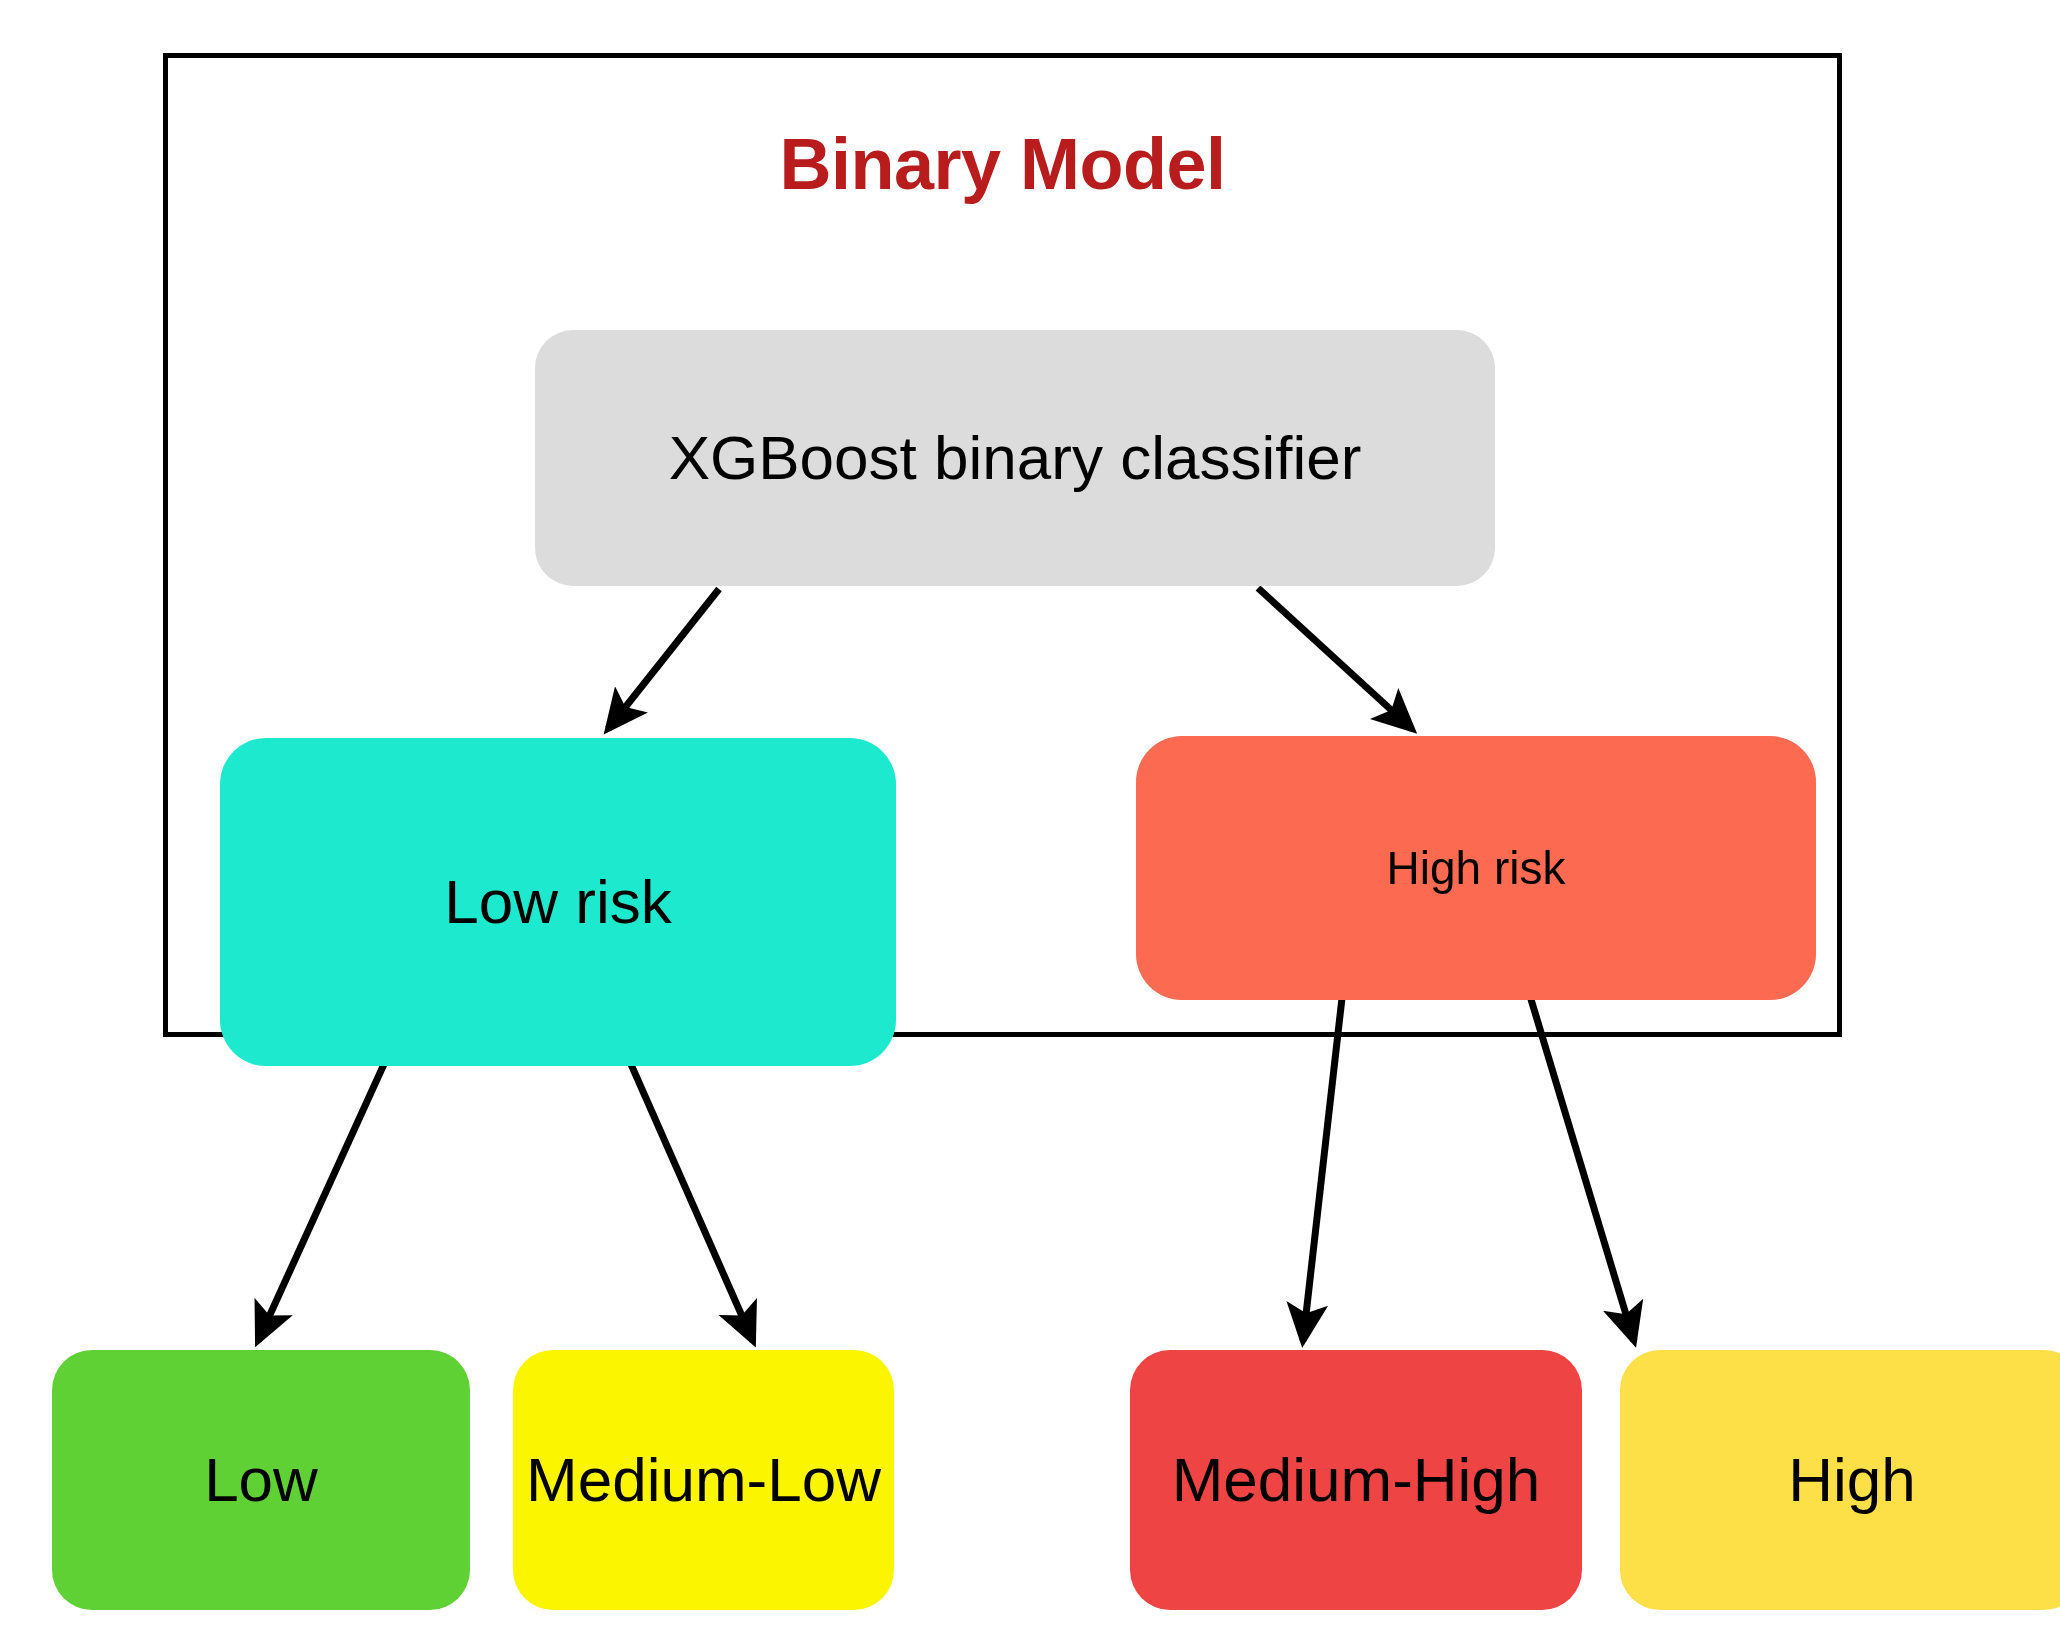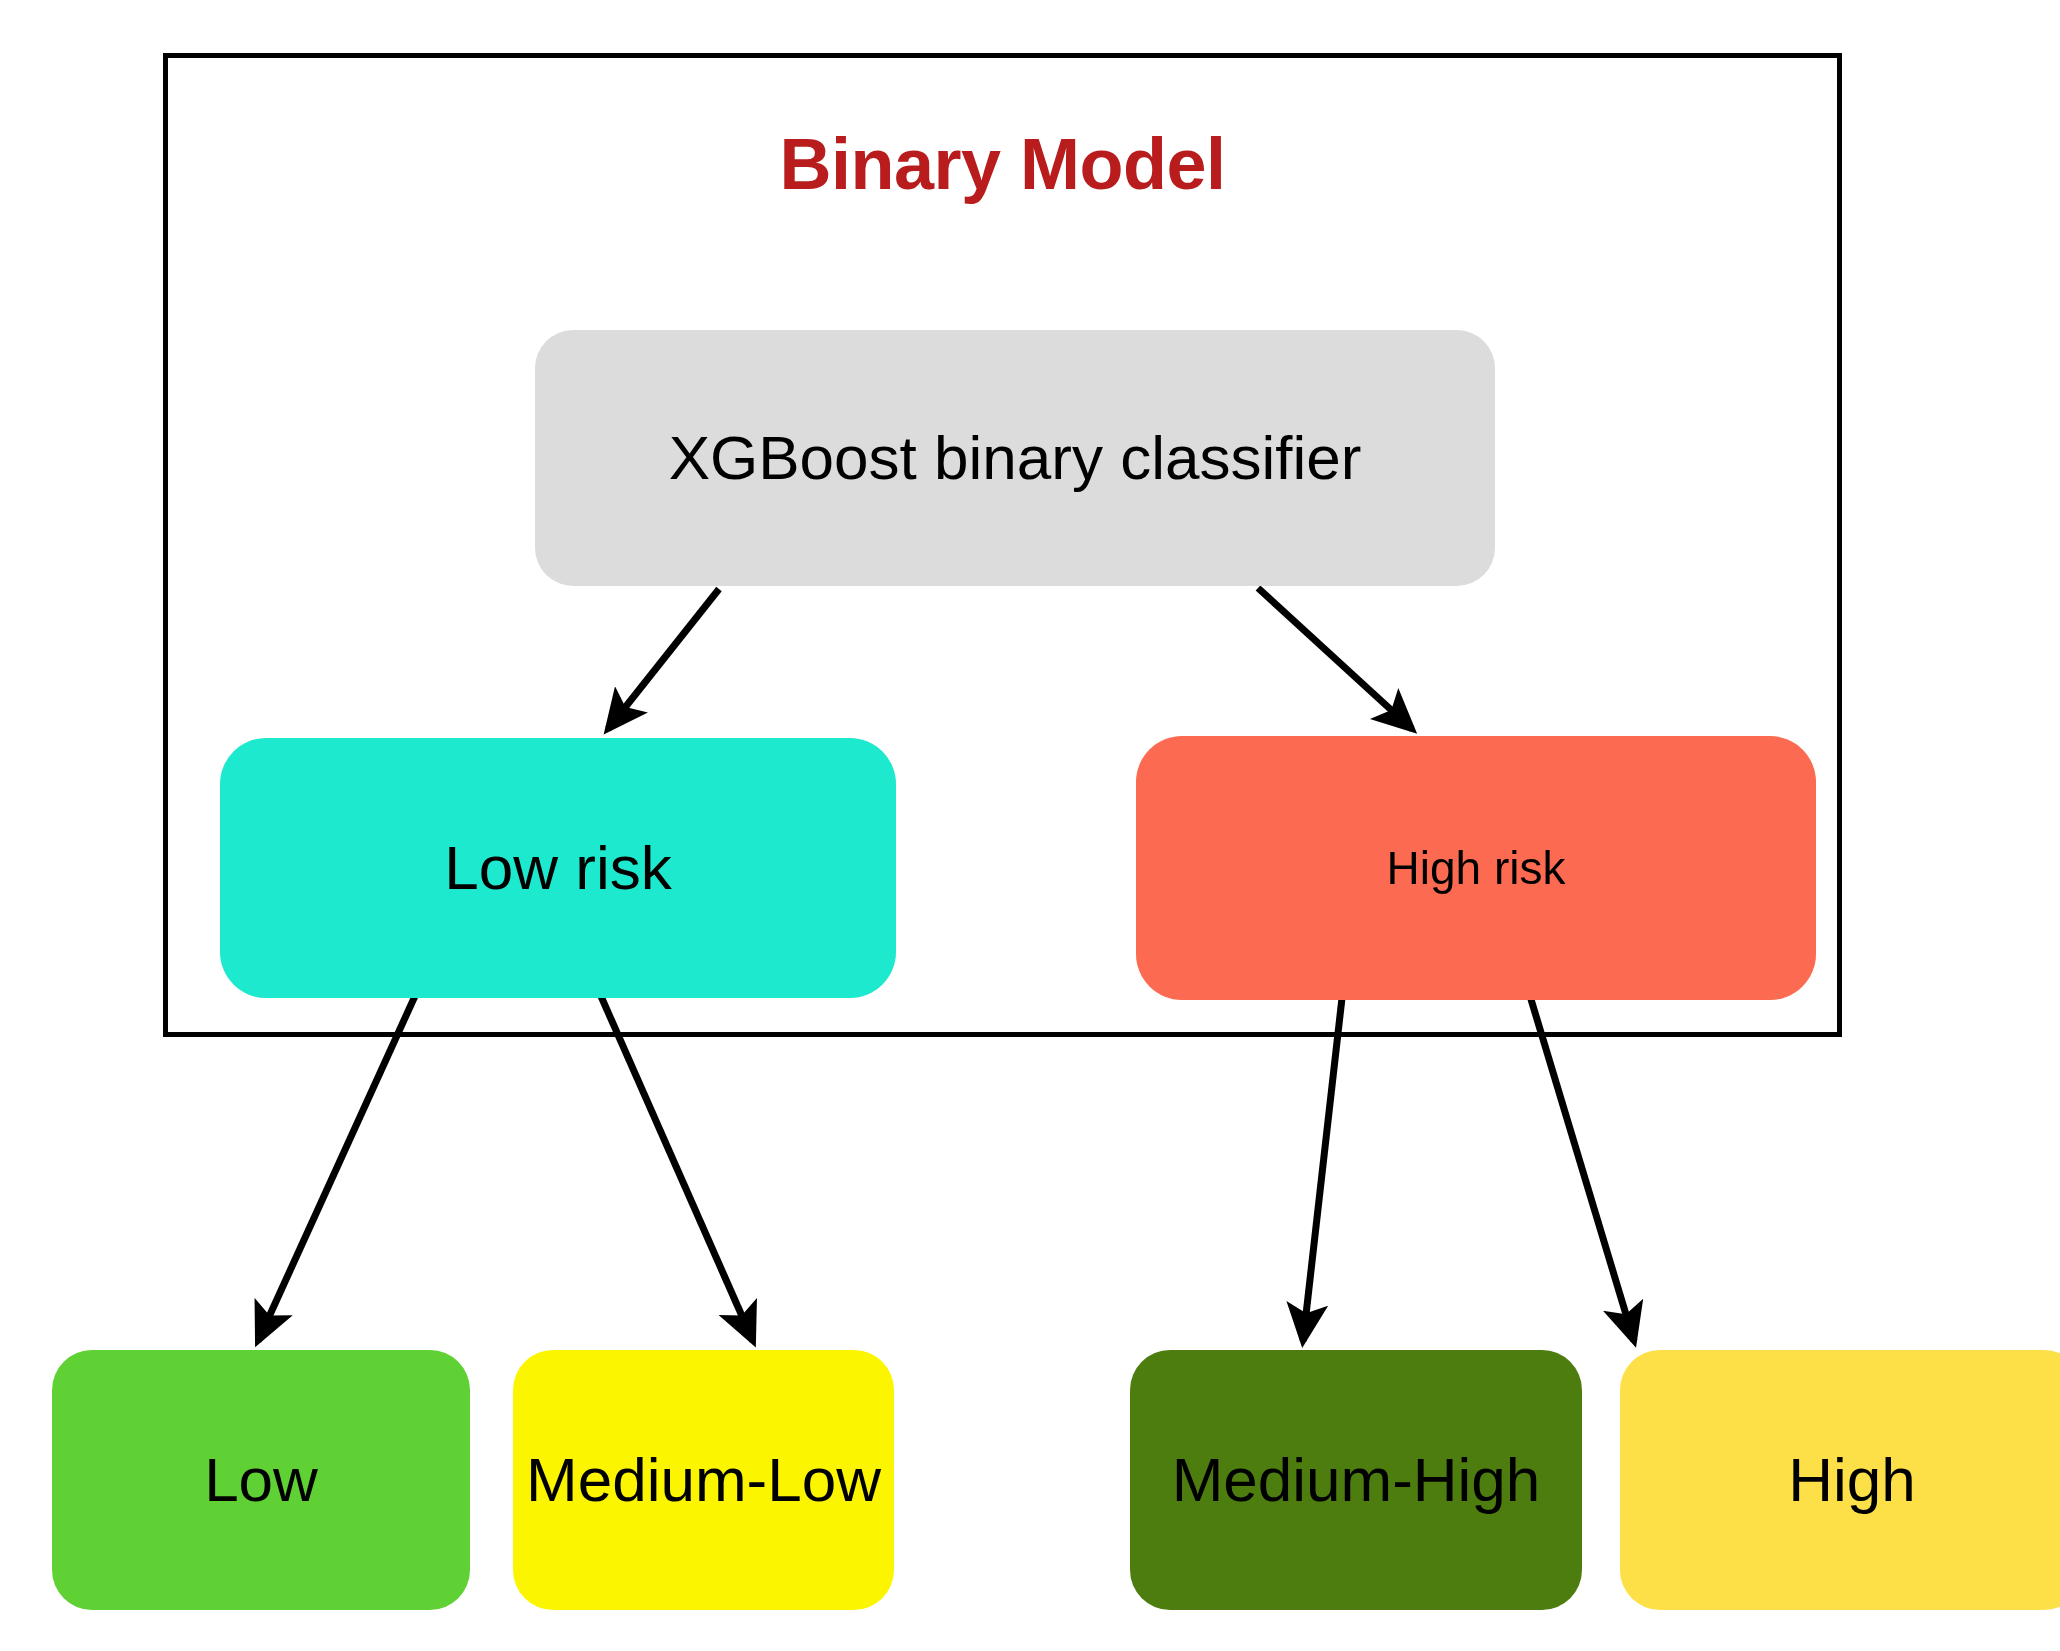--- a/index.html
+++ b/index.html
@@ -63,21 +63,21 @@
     width: 960px;
     height: 256px;
     border-radius: 38px;
     background: #dcdcdc;
     font-size: 62px;
   }
   .node-lowrisk {
     left: 220px;
     top: 738px;
     width: 676px;
-    height: 260px;
+    height: 328px;
     border-radius: 46px;
     background: #1de9ce;
     font-size: 62px;
   }
   .node-highrisk {
     left: 1136px;
     top: 736px;
     width: 680px;
     height: 264px;
     border-radius: 46px;
@@ -96,21 +96,21 @@
     background: #5fd134;
   }
   .leaf-medlow {
     left: 513px;
     width: 381px;
     background: #fcf500;
   }
   .leaf-medhigh {
     left: 1130px;
     width: 452px;
-    background: #4d7c0f;
+    background: #ef4444;
   }
   .leaf-high {
     left: 1620px;
     width: 464px;
     background: #fde047;
   }
 </style>
 </head>
 <body>
 

